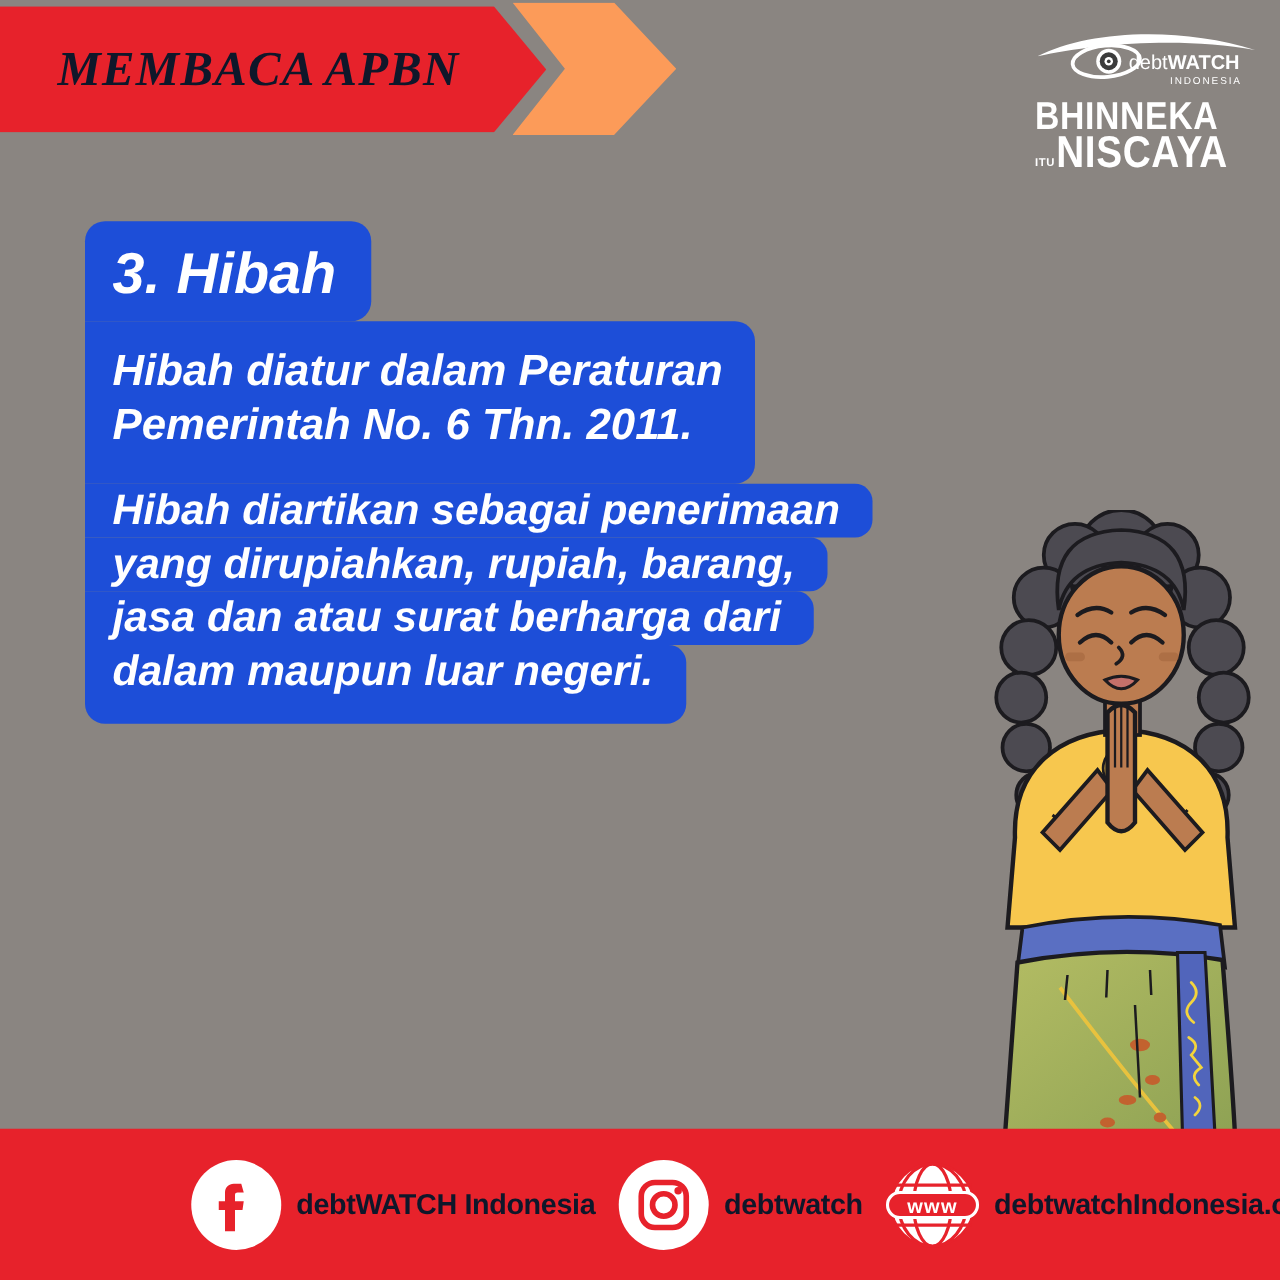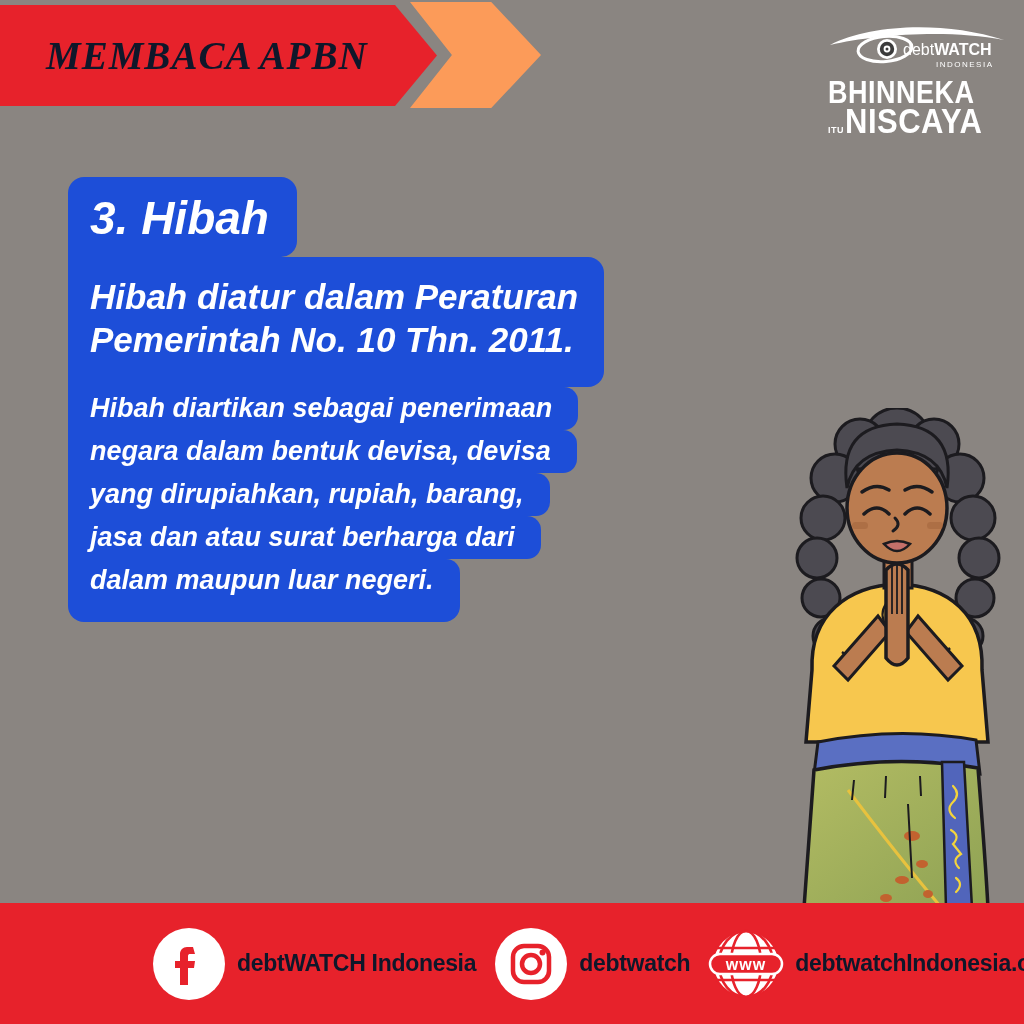--- a/index.html
+++ b/index.html
@@ -33,21 +33,21 @@
   .textblock{position:absolute;left:68px;top:177px;}
   .tb-box{background:#1d4ed8;color:#fff;width:fit-content;white-space:nowrap;
     font-style:italic;font-weight:bold;}
   .tb-heading{
     font-size:46px;padding:14px 28px 12px 22px;border-radius:16px 16px 16px 0;
   }
   .tb-para1{
     font-size:35px;line-height:43px;padding:18px 26px 26px 22px;border-radius:0 16px 16px 0;
   }
   .tb-line{
-    font-size:27px;line-height:43px;padding:0 26px 0 22px;border-radius:0 14px 14px 0;
+    font-size:34px;line-height:43px;padding:0 26px 0 22px;border-radius:0 14px 14px 0;
   }
   .tb-line.last{border-radius:0 14px 16px 16px;padding-bottom:20px;}
   
   .character{position:absolute;left:790px;top:408px;width:224px;height:500px;}
   
   .footer{
     position:absolute;left:0;bottom:0;width:1024px;height:121px;background:#e7222b;
     display:flex;align-items:center;padding-left:152px;box-sizing:border-box;gap:18px;
   }
   .f-item{display:flex;align-items:center;gap:11px;}
@@ -81,24 +81,23 @@
     <div class="row2">
       <span class="itu">ITU</span>
       <span class="l2">NISCAYA</span>
     </div>
   </div>
 
   <div class="textblock">
     <div class="tb-box tb-heading">3. Hibah</div>
     <div class="tb-box tb-para1">
       <div>Hibah diatur dalam Peraturan</div>
-      <div>Pemerintah No. 10 Thn. 2011.</div>
+      <div>Pemerintah No. 6 Thn. 2011.</div>
     </div>
     <div class="tb-box tb-line">Hibah diartikan sebagai penerimaan</div>
-    <div class="tb-box tb-line">negara dalam bentuk devisa, devisa</div>
     <div class="tb-box tb-line">yang dirupiahkan, rupiah, barang,</div>
     <div class="tb-box tb-line">jasa dan atau surat berharga dari</div>
     <div class="tb-box tb-line last">dalam maupun luar negeri.</div>
   </div>
 
   <svg class="character" viewBox="0 0 224 500">
 
     <g fill="#4c4a51" stroke="#1c1b1f" stroke-width="3">
       <circle cx="107" cy="34" r="34"></circle>
       <circle cx="70" cy="36" r="25"></circle>

